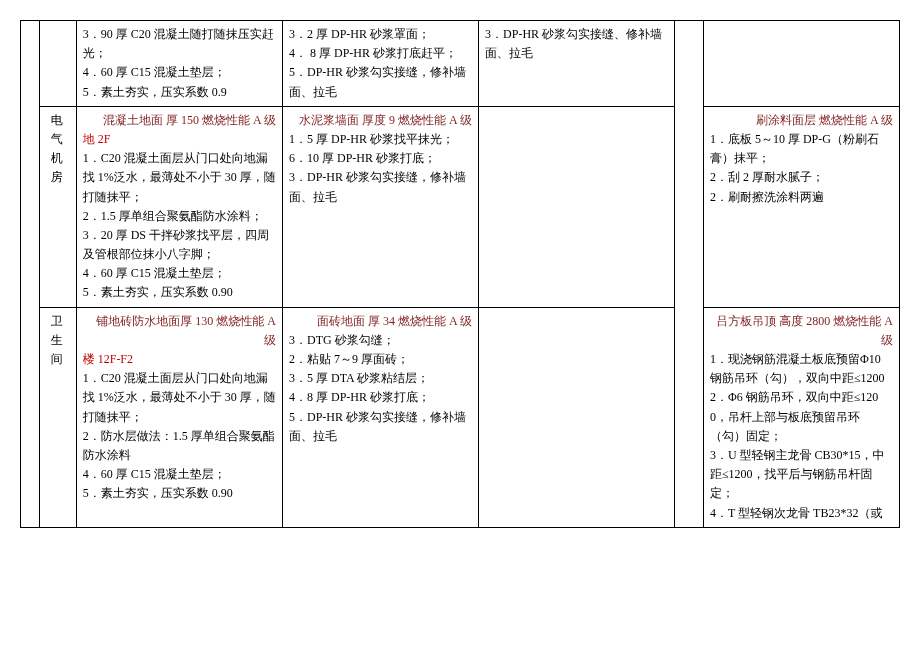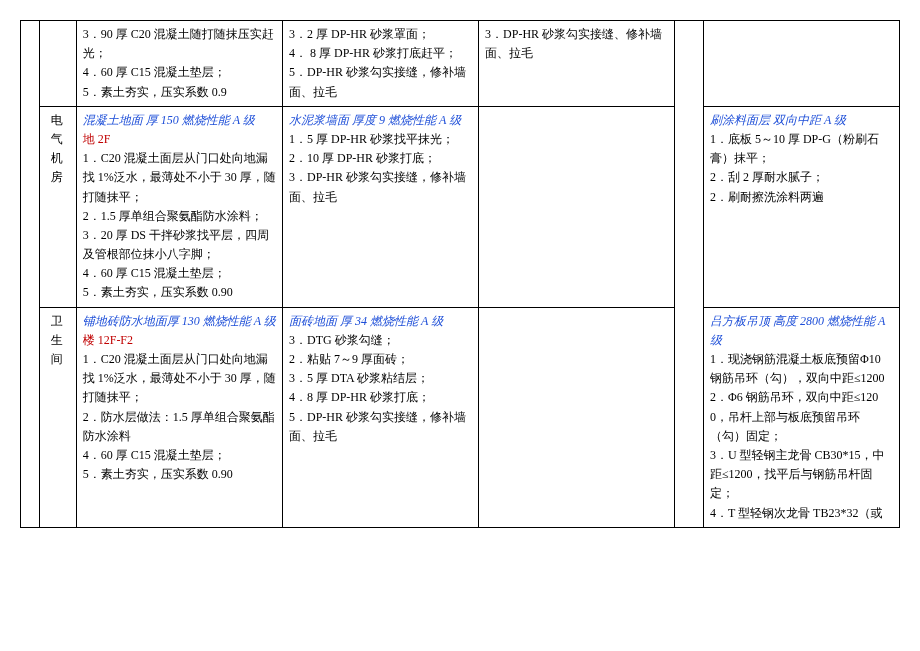--- a/index.html
+++ b/index.html
@@ -34,24 +34,23 @@
     writing-mode: vertical-rl;
     text-orientation: upright;
     letter-spacing: 2px;
   }
   .vlabel.h {
     writing-mode: horizontal-tb;
     text-orientation: mixed;
     text-align: center;
   }
   .title {
-    color: #1d4ed8;
-    text-align: left;
+    color: #7f1d1d;
+    text-align: right;
     display: block;
-    font-style: italic;
   }
   .subtitle {
     color: #c00000;
     display: block;
   }
   .item {
     display: block;
   }
 </style>
 </head>
@@ -94,26 +93,26 @@
           <span class="subtitle">地 2F</span>
           <span class="item">1．C20 混凝土面层从门口处向地漏找 1%泛水，最薄处不小于 30 厚，随打随抹平；</span>
           <span class="item">2．1.5 厚单组合聚氨酯防水涂料；</span>
           <span class="item">3．20 厚 DS 干拌砂浆找平层，四周及管根部位抹小八字脚；</span>
           <span class="item">4．60 厚 C15 混凝土垫层；</span>
           <span class="item">5．素土夯实，压实系数 0.90</span>
         </td>
         <td>
           <span class="title">水泥浆墙面 厚度 9 燃烧性能 A 级</span>
           <span class="item">1．5 厚 DP-HR 砂浆找平抹光；</span>
-          <span class="item">2．10 厚 DP-HR 砂浆打底；</span>
+          <span class="item">6．10 厚 DP-HR 砂浆打底；</span>
           <span class="item">3．DP-HR 砂浆勾实接缝，修补墙面、拉毛</span>
         </td>
         <td></td>
         <td>
-          <span class="title">刷涂料面层 双向中距 A 级</span>
+          <span class="title">刷涂料面层 燃烧性能 A 级</span>
           <span class="item">1．底板 5～10 厚 DP-G（粉刷石膏）抹平；</span>
           <span class="item">2．刮 2 厚耐水腻子；</span>
           <span class="item">2．刷耐擦洗涂料两遍</span>
         </td>
       </tr>
       <tr>
         <td class="vlabel h">卫生间</td>
         <td>
           <span class="title">铺地砖防水地面厚 130 燃烧性能 A 级</span>
           <span class="subtitle">楼 12F-F2</span>

